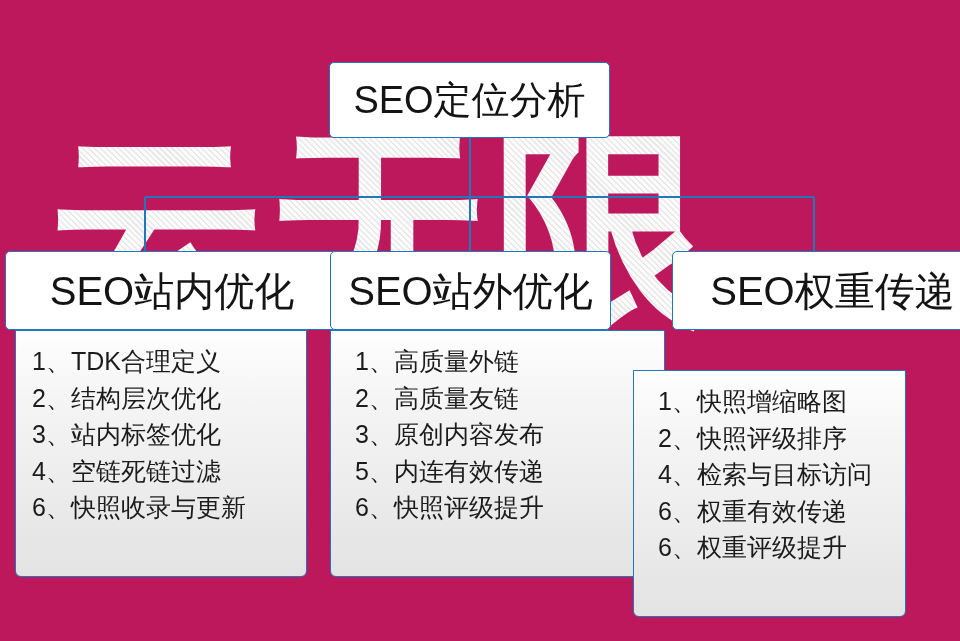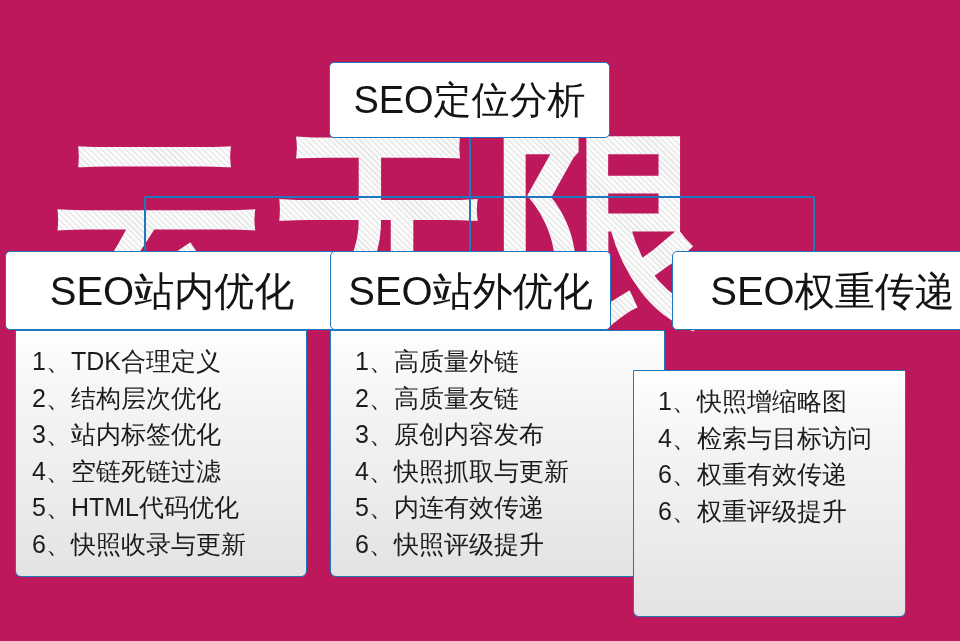--- a/index.html
+++ b/index.html
@@ -174,44 +174,43 @@
 
   <div id="col0-head" class="node-head col-head">
     <span class="title">SEO站内优化</span>
   </div>
   <div id="col0-body" class="col-body">
     <ul>
       <li>1、TDK合理定义</li>
       <li>2、结构层次优化</li>
       <li>3、站内标签优化</li>
       <li>4、空链死链过滤</li>
-      <li>5、HTML代码优化</li>
       <li>6、快照收录与更新</li>
     </ul>
   </div>
 
   <div id="col1-head" class="node-head col-head">
     <span class="title">SEO站外优化</span>
   </div>
   <div id="col1-body" class="col-body">
     <ul>
       <li>1、高质量外链</li>
       <li>2、高质量友链</li>
       <li>3、原创内容发布</li>
-      <li>4、快照抓取与更新</li>
       <li>5、内连有效传递</li>
       <li>6、快照评级提升</li>
     </ul>
   </div>
 
   <div id="col2-head" class="node-head col-head">
     <span class="title">SEO权重传递</span>
   </div>
   <div id="col2-body" class="col-body">
     <ul>
       <li>1、快照增缩略图</li>
+      <li>2、快照评级排序</li>
       <li>4、检索与目标访问</li>
       <li>6、权重有效传递</li>
       <li>6、权重评级提升</li>
     </ul>
   </div>
 
 </div>
 
 </body></html>

